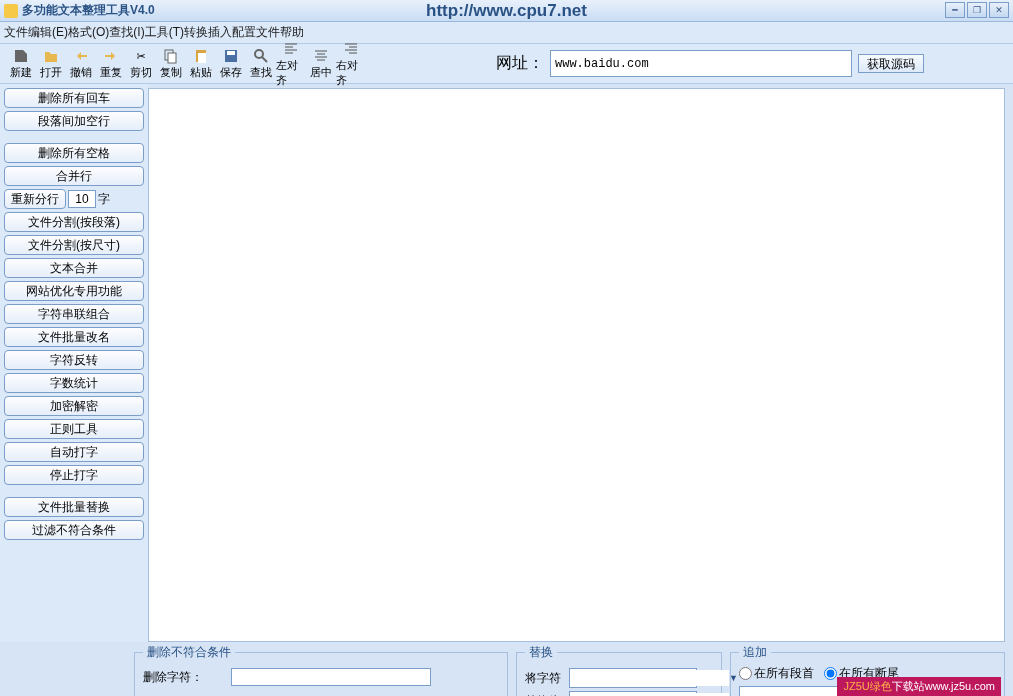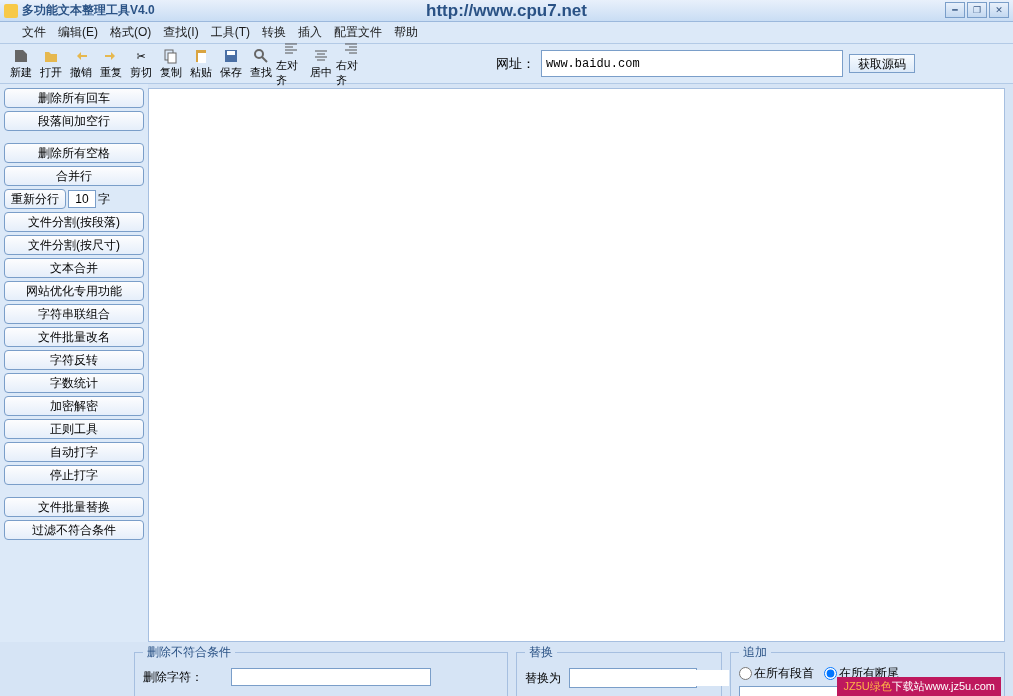--- a/index.html
+++ b/index.html
@@ -43,39 +43,38 @@
   border: 1px solid #7a9ec9;
   display: flex; align-items: center; justify-content: center;
   font-size: 9px; color: #3a5a85; cursor: pointer;
 }
 .menu-bar {
   height: 22px;
   background: #dce9f8;
   border-bottom: 1px solid #b3cae6;
   display: flex;
   align-items: center;
-  padding: 0 22px;
-  gap: 12px;
+  padding: 0 4px;
 }
 .menu-item { color: #1a1a1a; cursor: pointer; }
 .toolbar {
   height: 40px;
   background: #dce9f8;
   border-bottom: 1px solid #b3cae6;
   display: flex;
   align-items: center;
   padding: 0 6px;
 }
 .tool-btn {
   display: flex; flex-direction: column; align-items: center;
   width: 30px; cursor: pointer; font-size: 11px;
 }
 .tool-btn .ico { width: 18px; height: 18px; display: flex; align-items: center; justify-content: center; }
 .url-wrap { margin-left: 130px; display: flex; align-items: center; gap: 6px; }
-.url-label { font-size: 13px; }
+.url-label { font-size: 16px; }
 .url-input {
   width: 302px; height: 27px;
   border: 1px solid #7a9ec9; background: #fff;
   font-family: "Courier New", monospace; font-size: 12px;
   padding: 0 4px;
 }
 .std-btn {
   background: linear-gradient(#f7fbff, #dce9f8);
   border: 1px solid #7a9ec9;
   padding: 1px 8px;
@@ -334,20 +333,27 @@
     <div class="field-row">
       <label>删除字符：</label>
       <input class="text-in" style="width: 200px;">
     </div>
 
   </fieldset>
 
   <fieldset class="fs-replace">
     <legend>替换</legend>
     <div class="field-row">
+      <label style="width:40px">将字符</label>
+      <div class="combo">
+          <input style="">
+          <span class="drop">▼</span>
+        </div>
+    </div>
+    <div class="field-row">
       <label style="width:40px">替换为</label>
       <div class="combo">
           <input style="">
         </div>
     </div>
 
   </fieldset>
 
   <fieldset class="fs-append">
     <legend>追加</legend>

